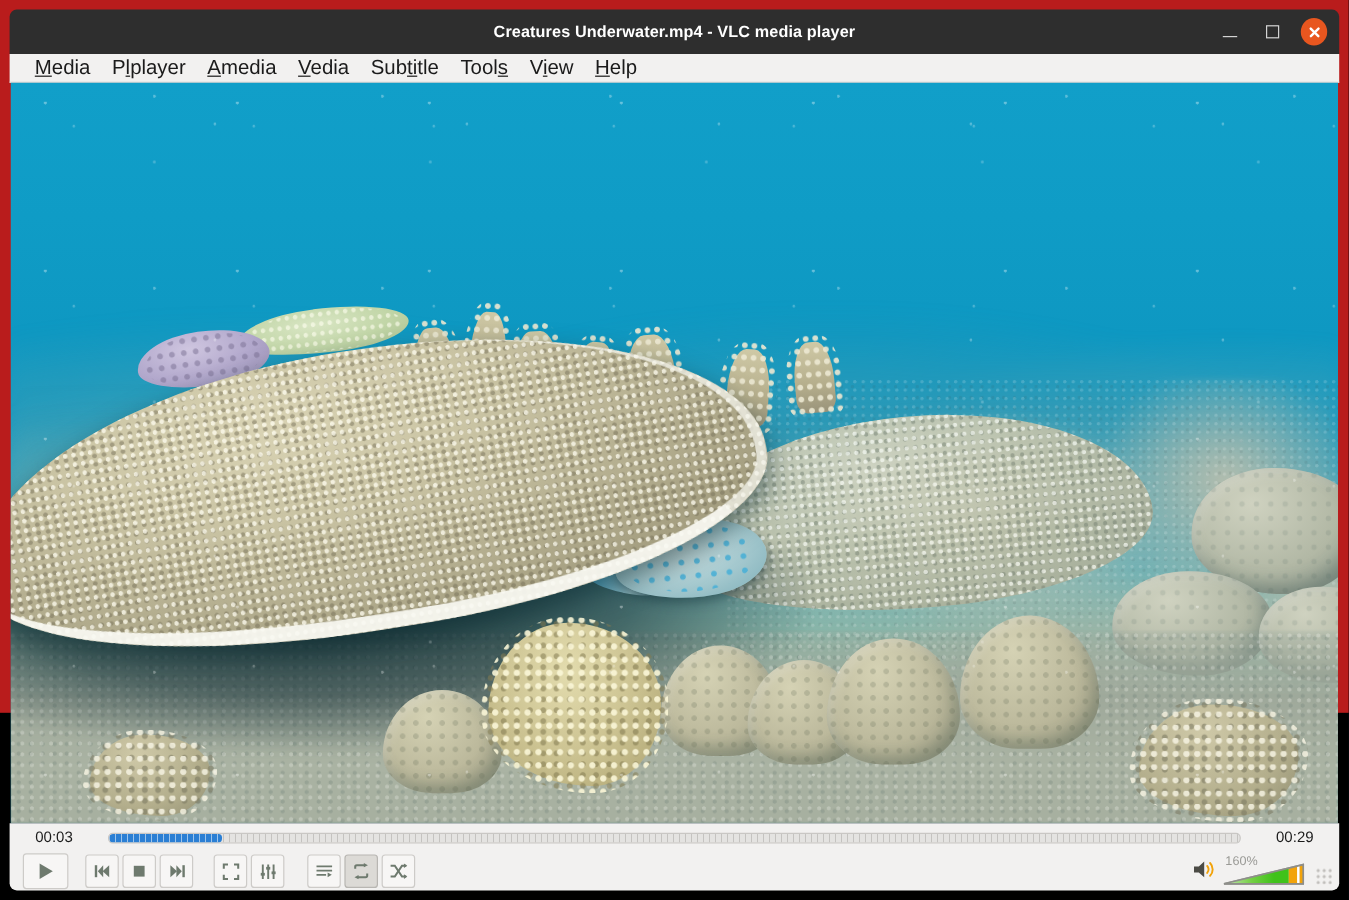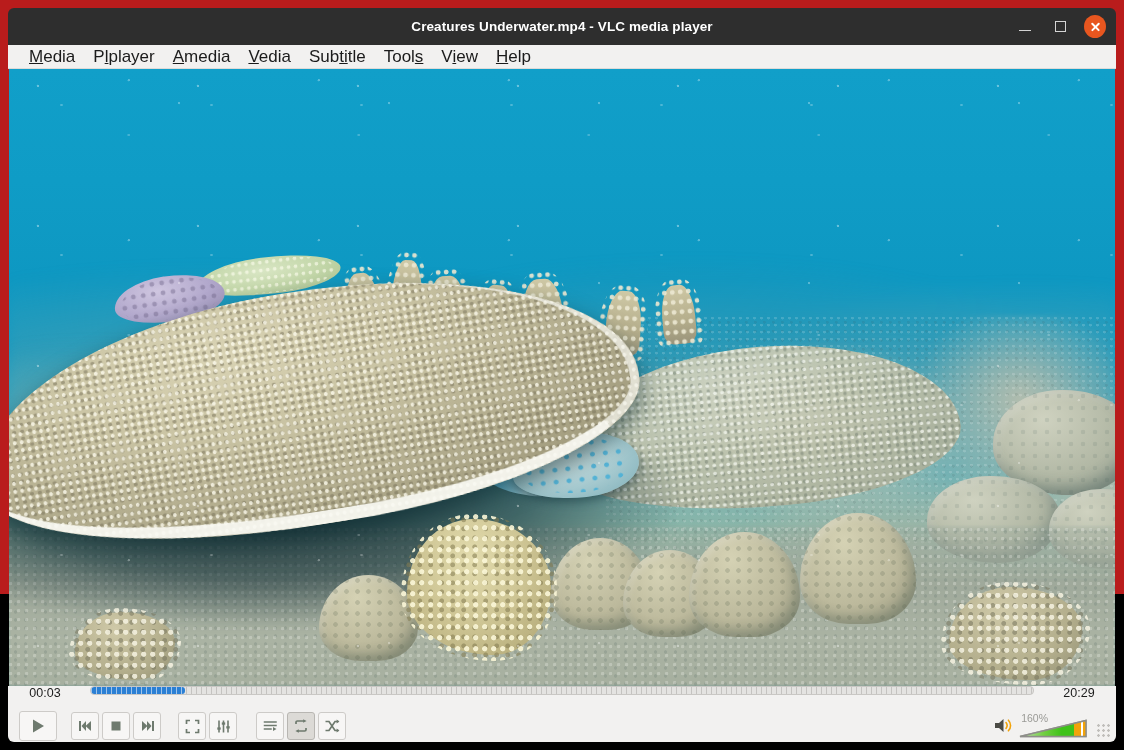--- a/index.html
+++ b/index.html
@@ -325,21 +325,21 @@
   
   .controls {
     position: absolute; left: 8px; top: 686px;
     width: 1108px; height: 56px;
     background: #f2f1f0;
     border-bottom-left-radius: 6px;
     border-bottom-right-radius: 6px;
   }
   .seek-row {
     position: absolute; left: 0; top: 0; width: 100%; height: 24px;
-    display: flex;  gap: 10px;
+    display: flex; align-items: center; gap: 10px;
   }
   .time-label {
     font-size: 12.5px; color: #1b1b1b;
     font-family: "Liberation Sans", sans-serif;
     width: 58px; text-align: center;
     user-select: none;
   }
   .time-left  { margin-left: 8px; }
   .time-right { margin-right: 8px; }
   .seek-track {
@@ -514,21 +514,21 @@
     </div>
   </div>
 
   <div class="controls">
 
     <div class="seek-row">
       <div class="time-label time-left">00:03</div>
       <div class="seek-track">
         <div class="seek-fill" id="seekFill" style="width: 10%;"></div>
       </div>
-      <div class="time-label time-right">20:29</div>
+      <div class="time-label time-right">00:29</div>
     </div>
 
     <div class="btn-row">
 
       <div class="vbtn play">
         <svg width="16" height="16" viewBox="0 0 16 16" aria-hidden="true">
           <polygon points="3,1.5 14,8 3,14.5" fill="#6e7a6e"></polygon>
         </svg>
       </div>
 

